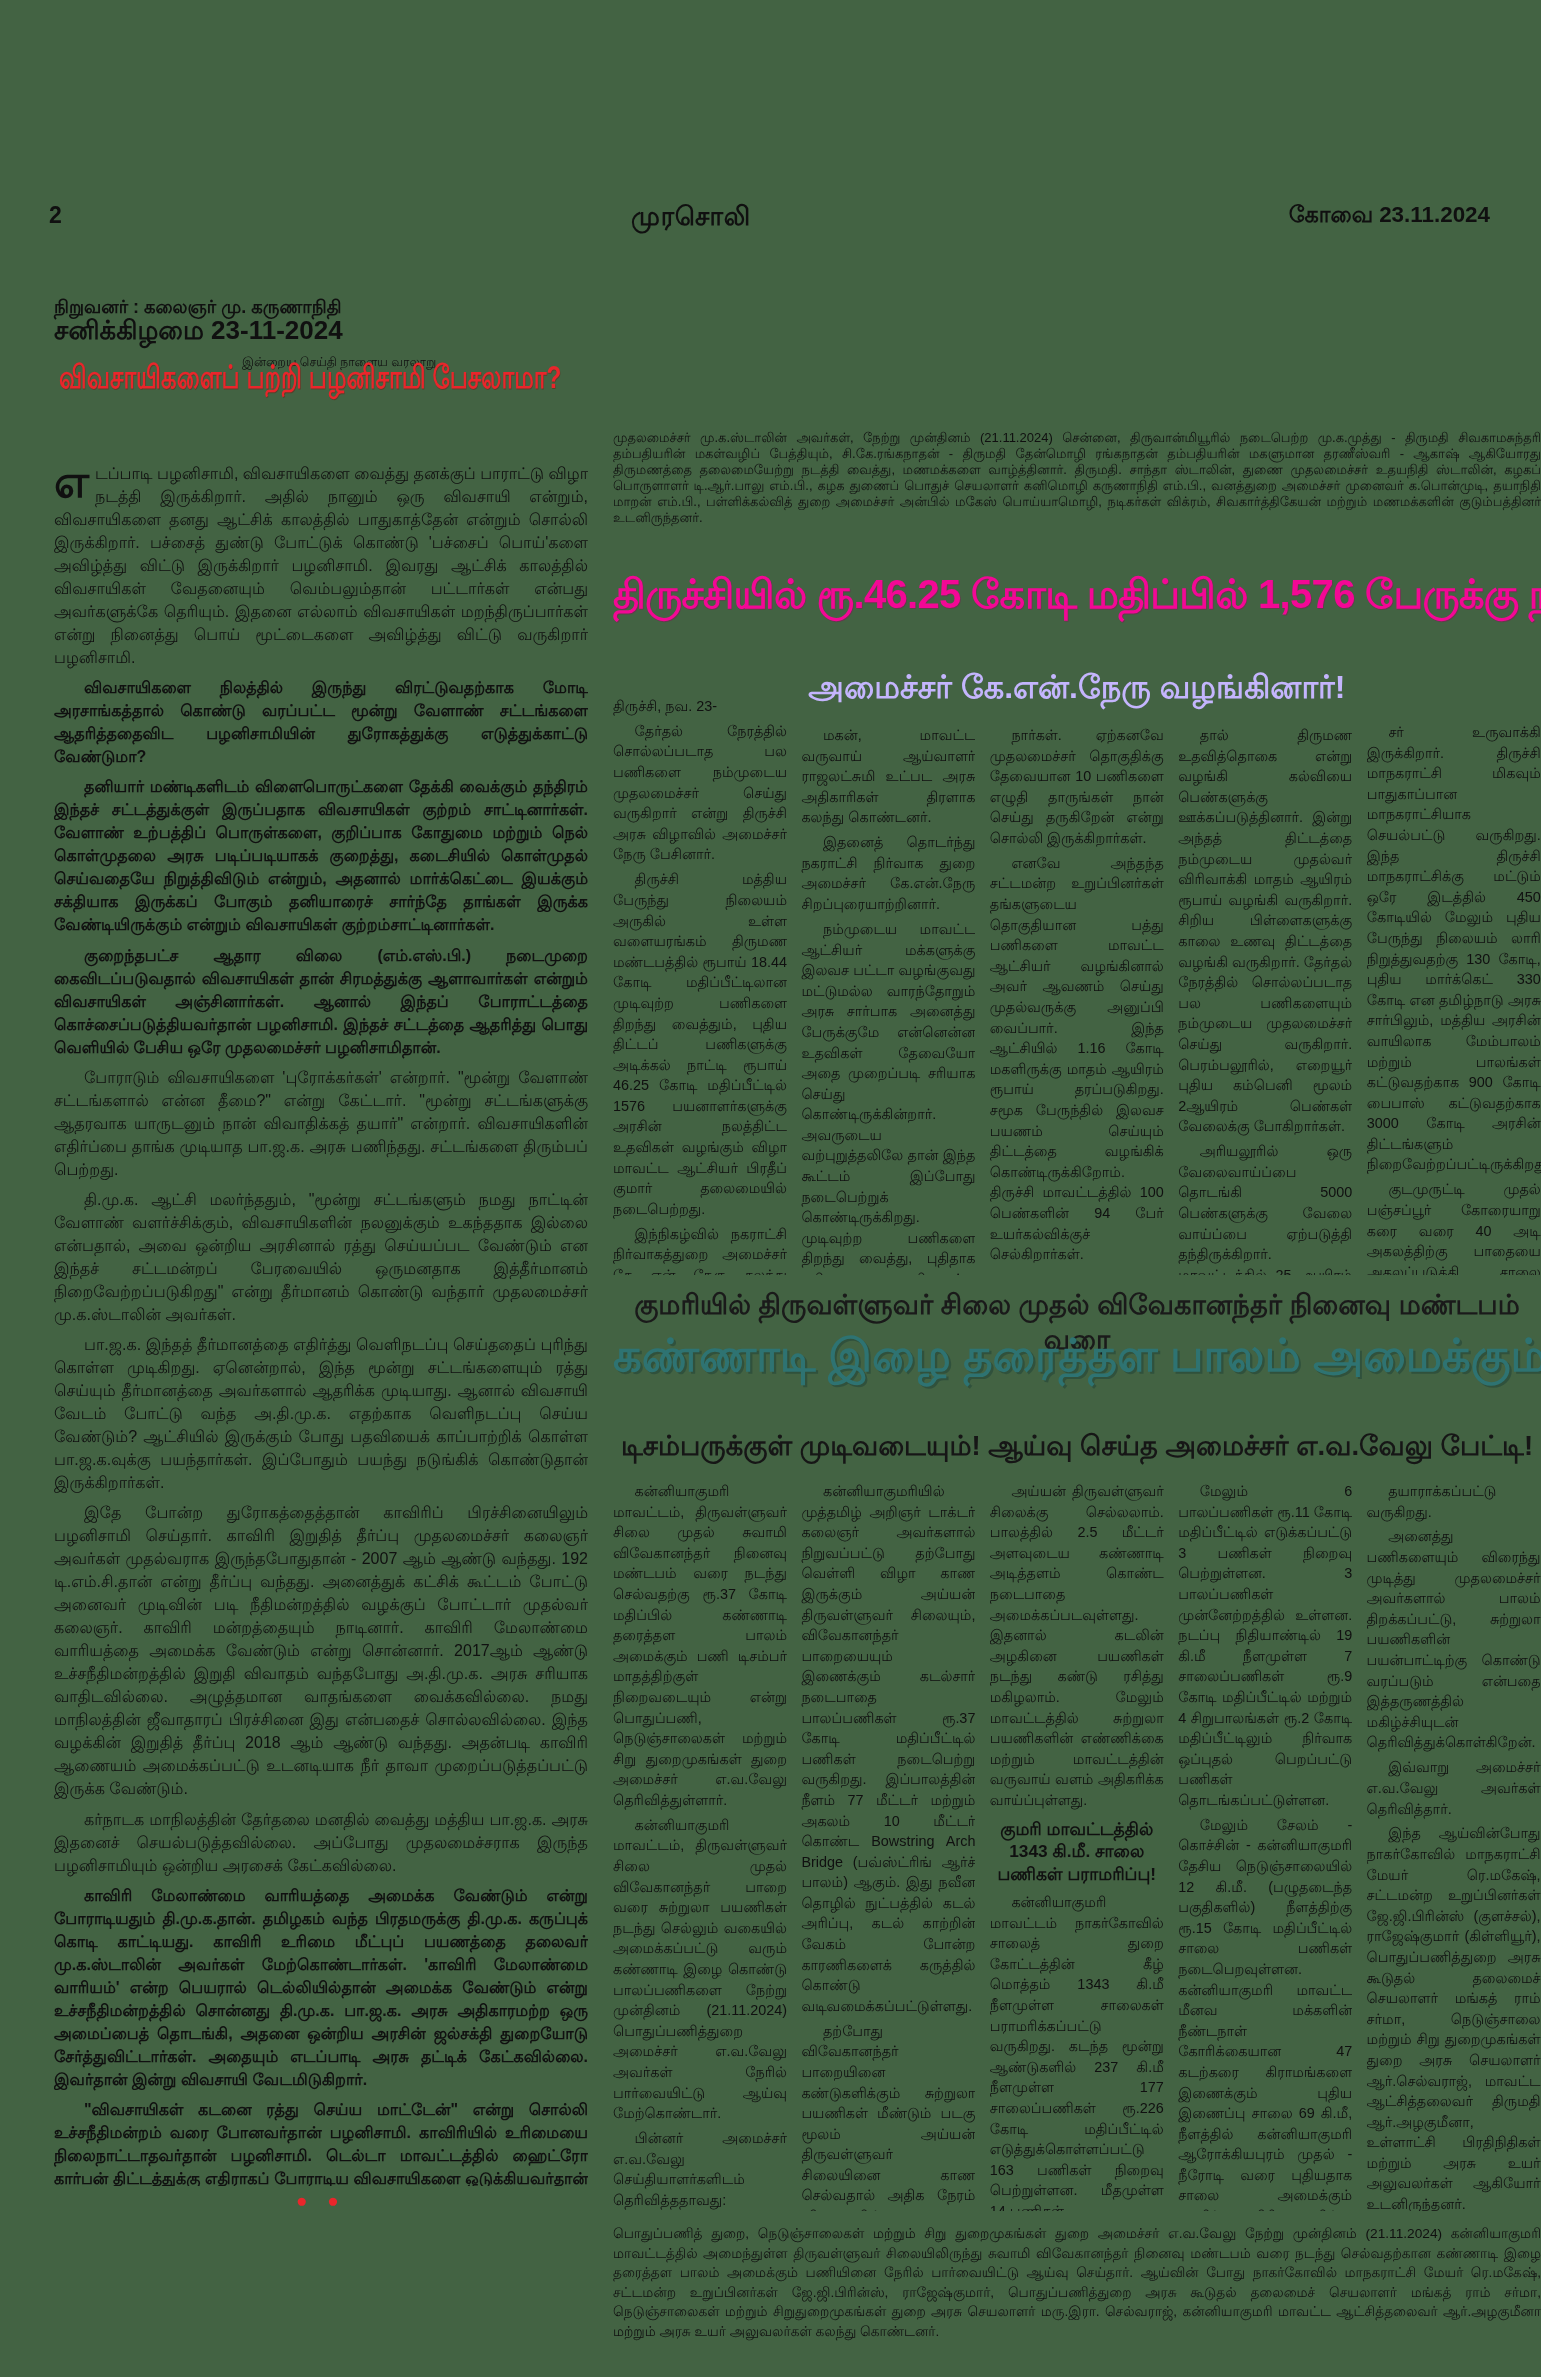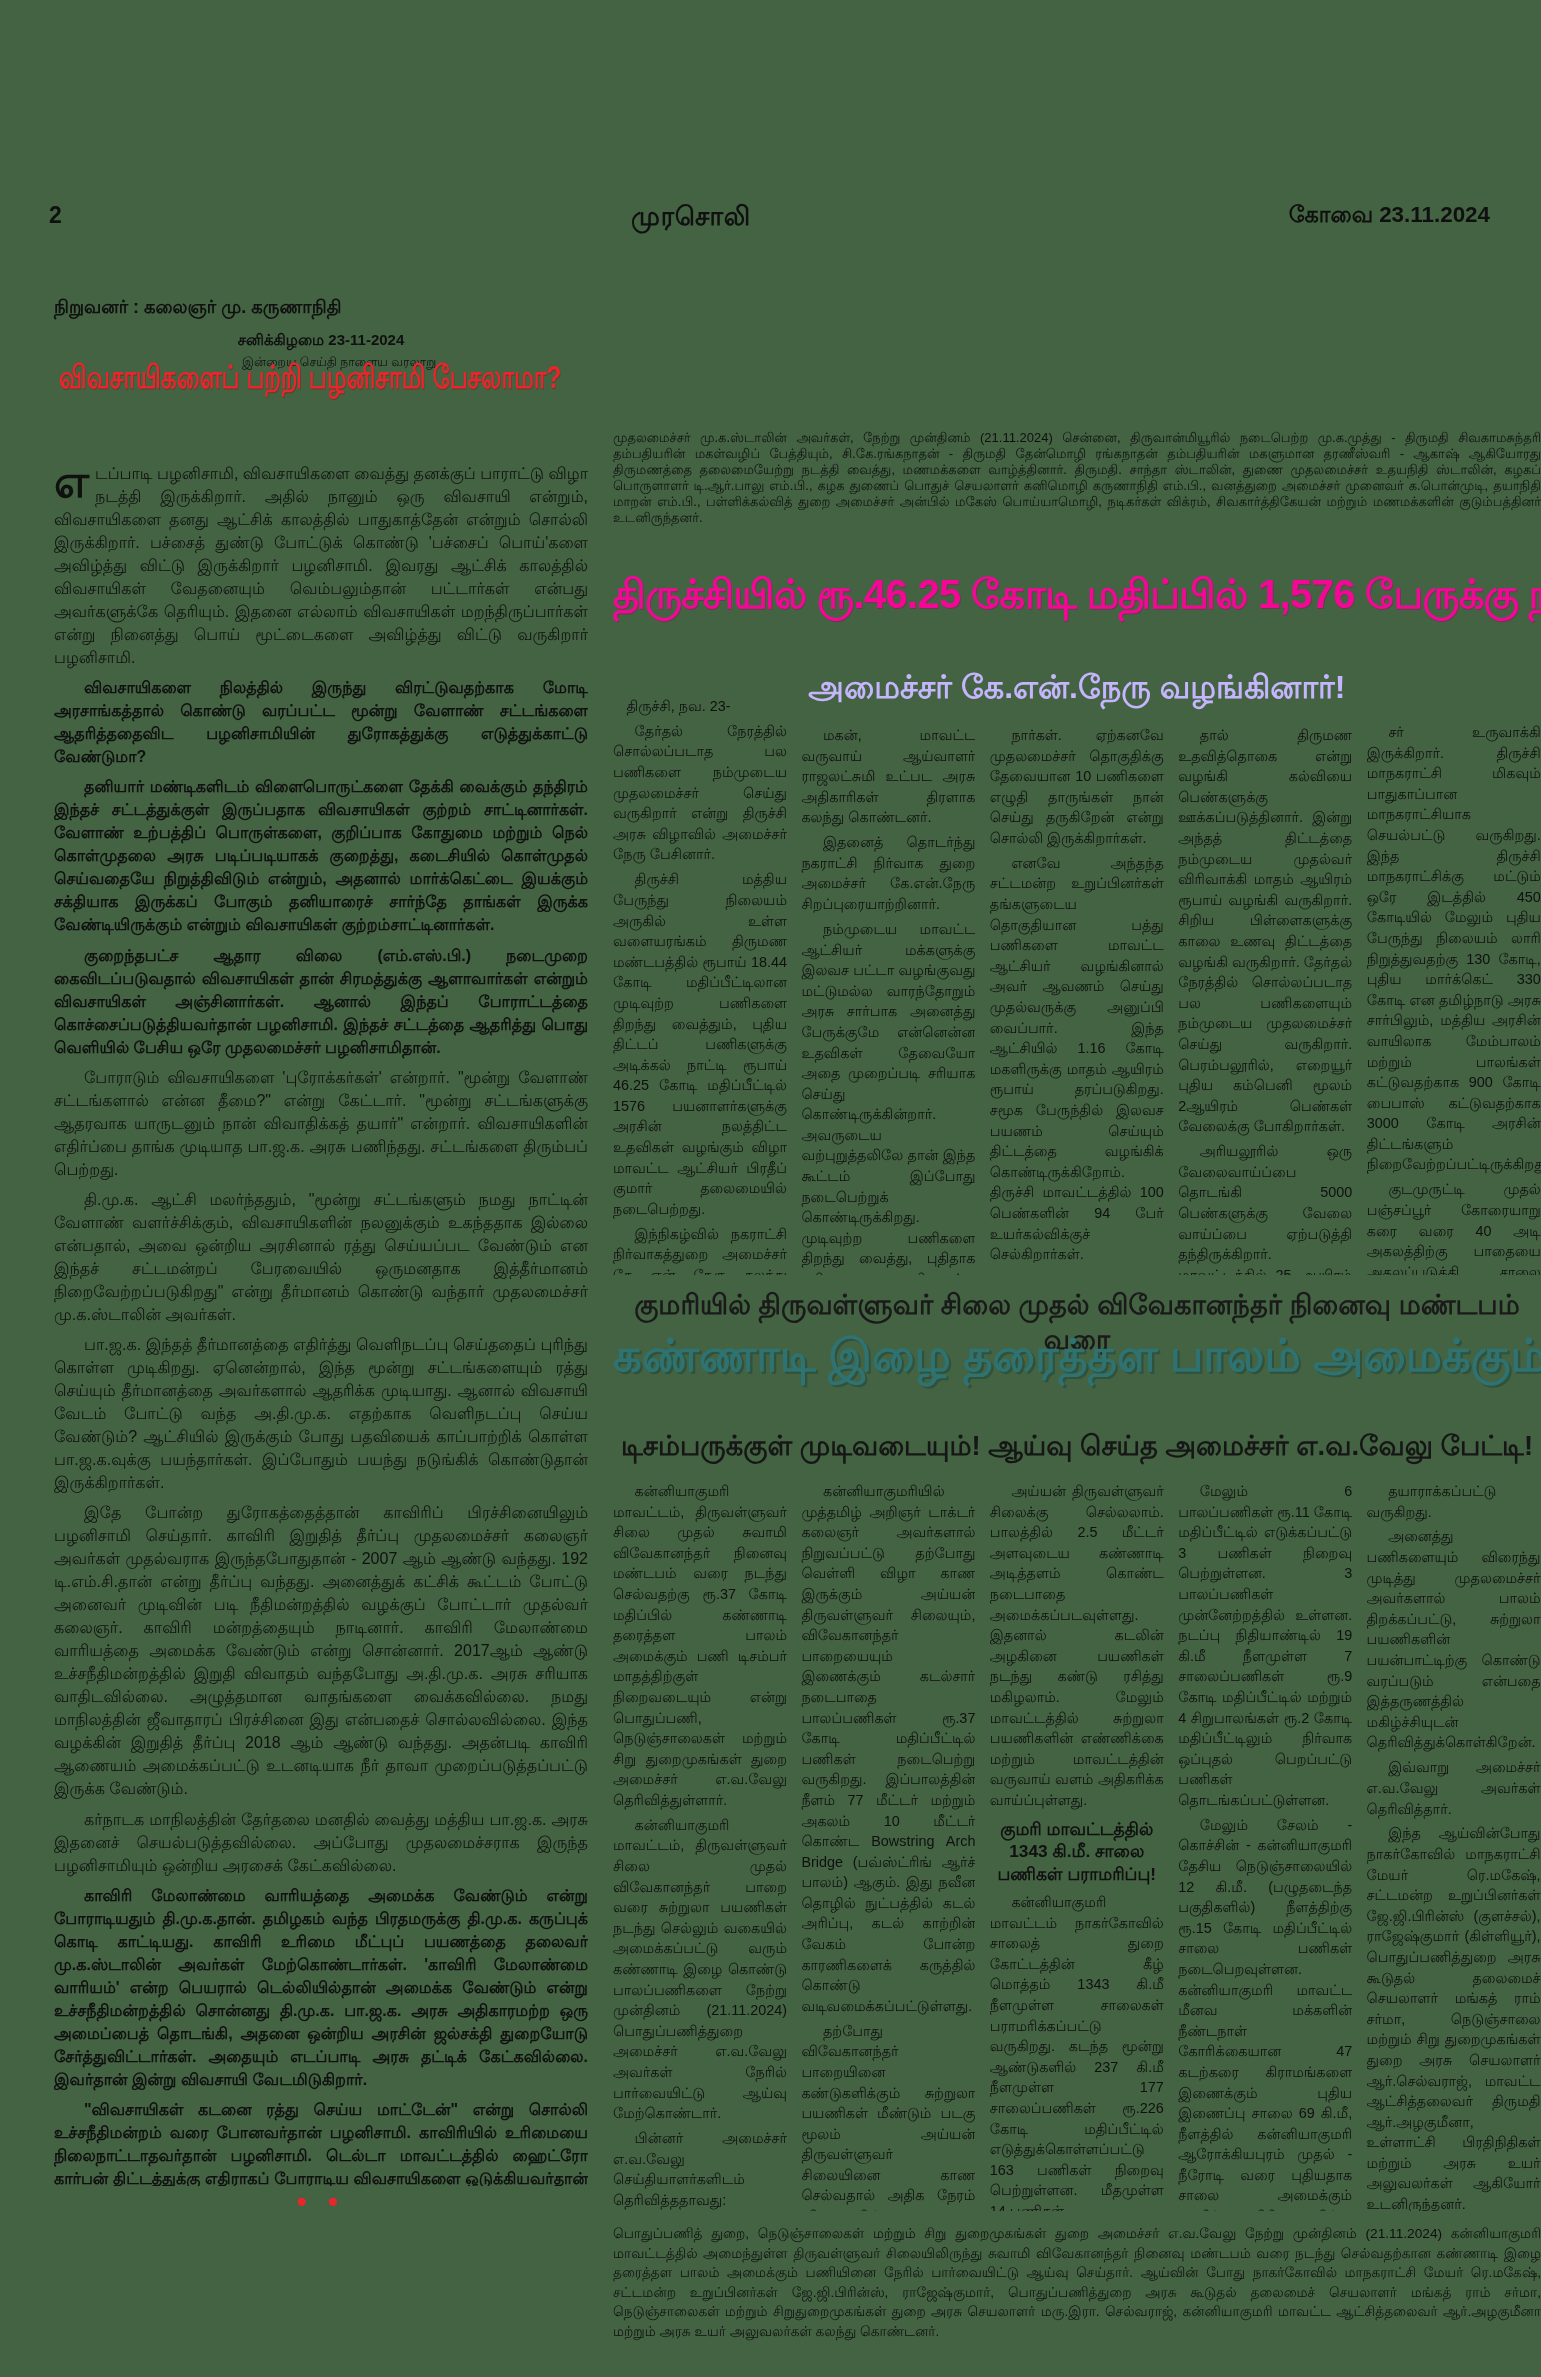--- a/index.html
+++ b/index.html
@@ -14,21 +14,21 @@
   .abs{position:absolute;}
   .b{font-weight:bold;}
   
   #hdr-num{left:49px;top:202px;font-size:23px;font-weight:bold;}
   #hdr-mast{left:0;top:201px;width:1382px;text-align:center;font-size:26px;font-weight:bold;letter-spacing:0.7px;}
   #hdr-right{right:51px;top:202px;font-size:22.4px;font-weight:bold;}
   #hdr-right span{margin-left:6px;}
   #tagline{left:242px;top:355px;font-size:12.3px;}
   
   #ed-founder{left:54px;top:297px;width:534px;font-size:18px;font-weight:bold;}
-  #ed-date{left:54px;top:331px;width:534px;text-align:center;font-size:15px;font-weight:bold;}
+  #ed-date{left:54px;top:315px;width:534px;font-size:26px;font-weight:bold;}
   #ed-headline{left:59px;top:359px;width:534px;overflow:visible;}
   #ed-headline span{
     display:inline-block;color:#e9262b;font-weight:bold;font-size:32px;
     white-space:nowrap;transform:scaleX(.76);transform-origin:0 50%;
     text-shadow:0.7px 0.7px 0 rgba(120,0,0,.35);
   }
   #ed-body{left:54px;top:462px;width:534px;height:1724px;overflow:hidden;
     font-size:16px;line-height:23px;text-align:justify;}
   #ed-body p{margin:0 0 7.2px;text-indent:30px;}
   #ed-body p.nofirst{text-indent:0;}
@@ -51,21 +51,21 @@
     font-size:27.4px;font-weight:bold;color:#161616;}
   #a2{left:613px;top:1481px;width:928px;height:730px;overflow:hidden;}
   #cap2{left:613px;top:2224px;width:928px;height:126px;overflow:hidden;
     font-size:13.7px;line-height:19.5px;text-align:justify;}
   
   .cols{display:flex;gap:14.4px;}
   .col{width:174px;flex:0 0 174px;font-size:14.4px;line-height:20.6px;
     text-align:justify;overflow:hidden;}
   .mid{width:551px;flex:0 0 551px;}
   .col p{margin:0 0 4.3px;text-indent:21.6px;}
-  .col p.dateline{text-align:center;text-indent:0;padding-right:43px;}
+  .col p.dateline{text-align:left;text-indent:0;padding-right:43px;}
   .colsub{font-weight:bold;text-align:center;font-size:17.3px;line-height:22.4px;
     margin:7.2px 0;text-indent:0;}
   .pt60{padding-top:43px;}
   .pt90{padding-top:69px;}
   .sub1{height:72px;display:flex;align-items:center;justify-content:center;
     font-size:32px;font-weight:bold;color:#c4b5fd;white-space:nowrap;}
 </style>
 </head>
 <body>
 

